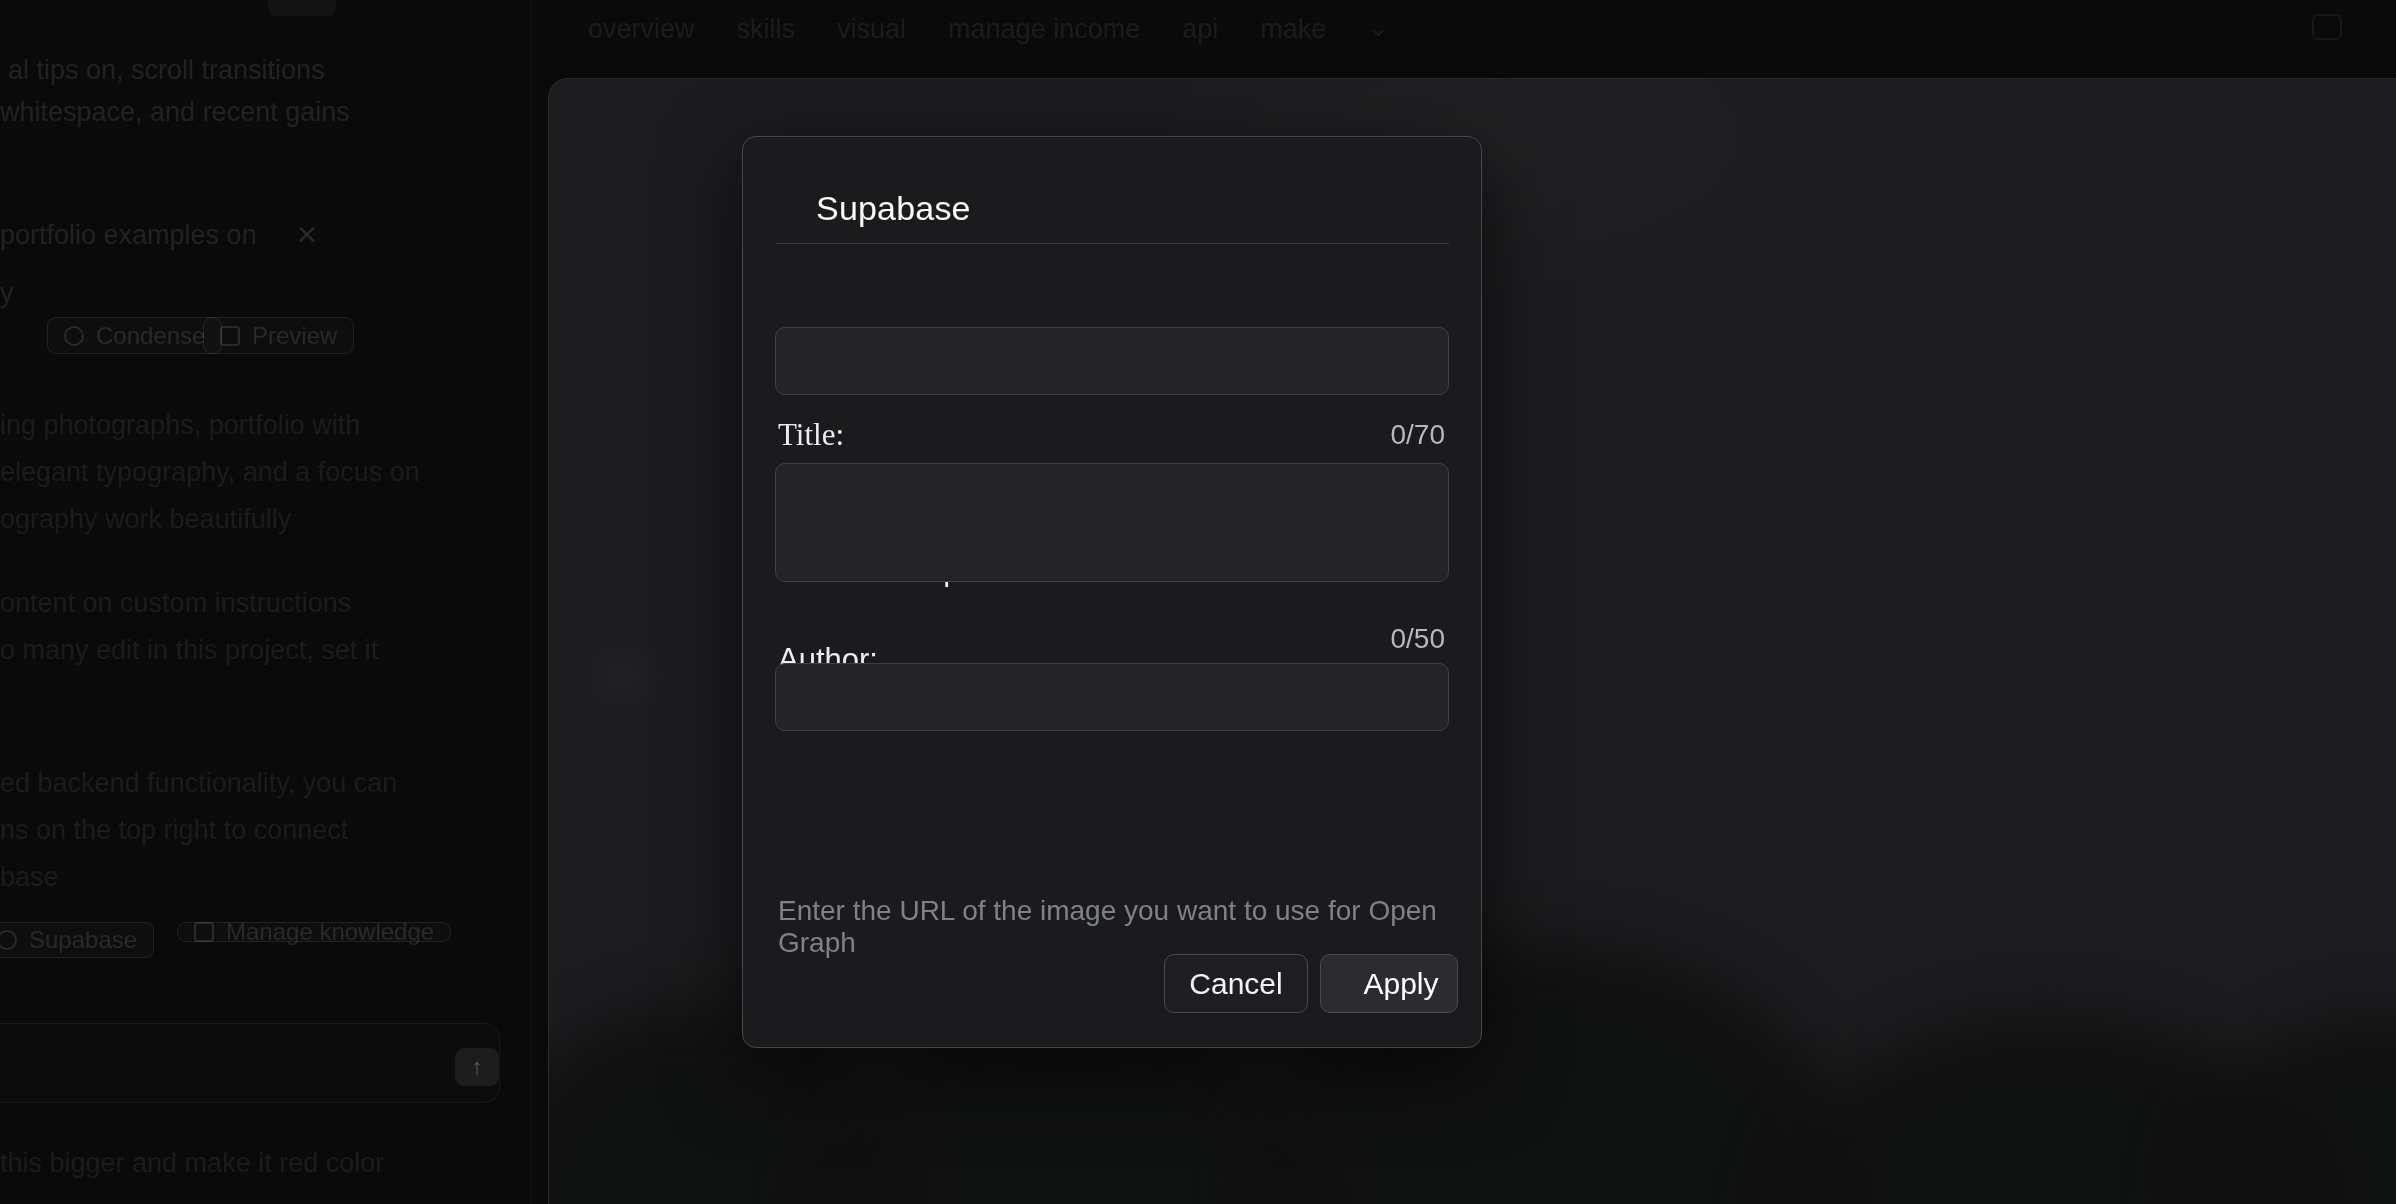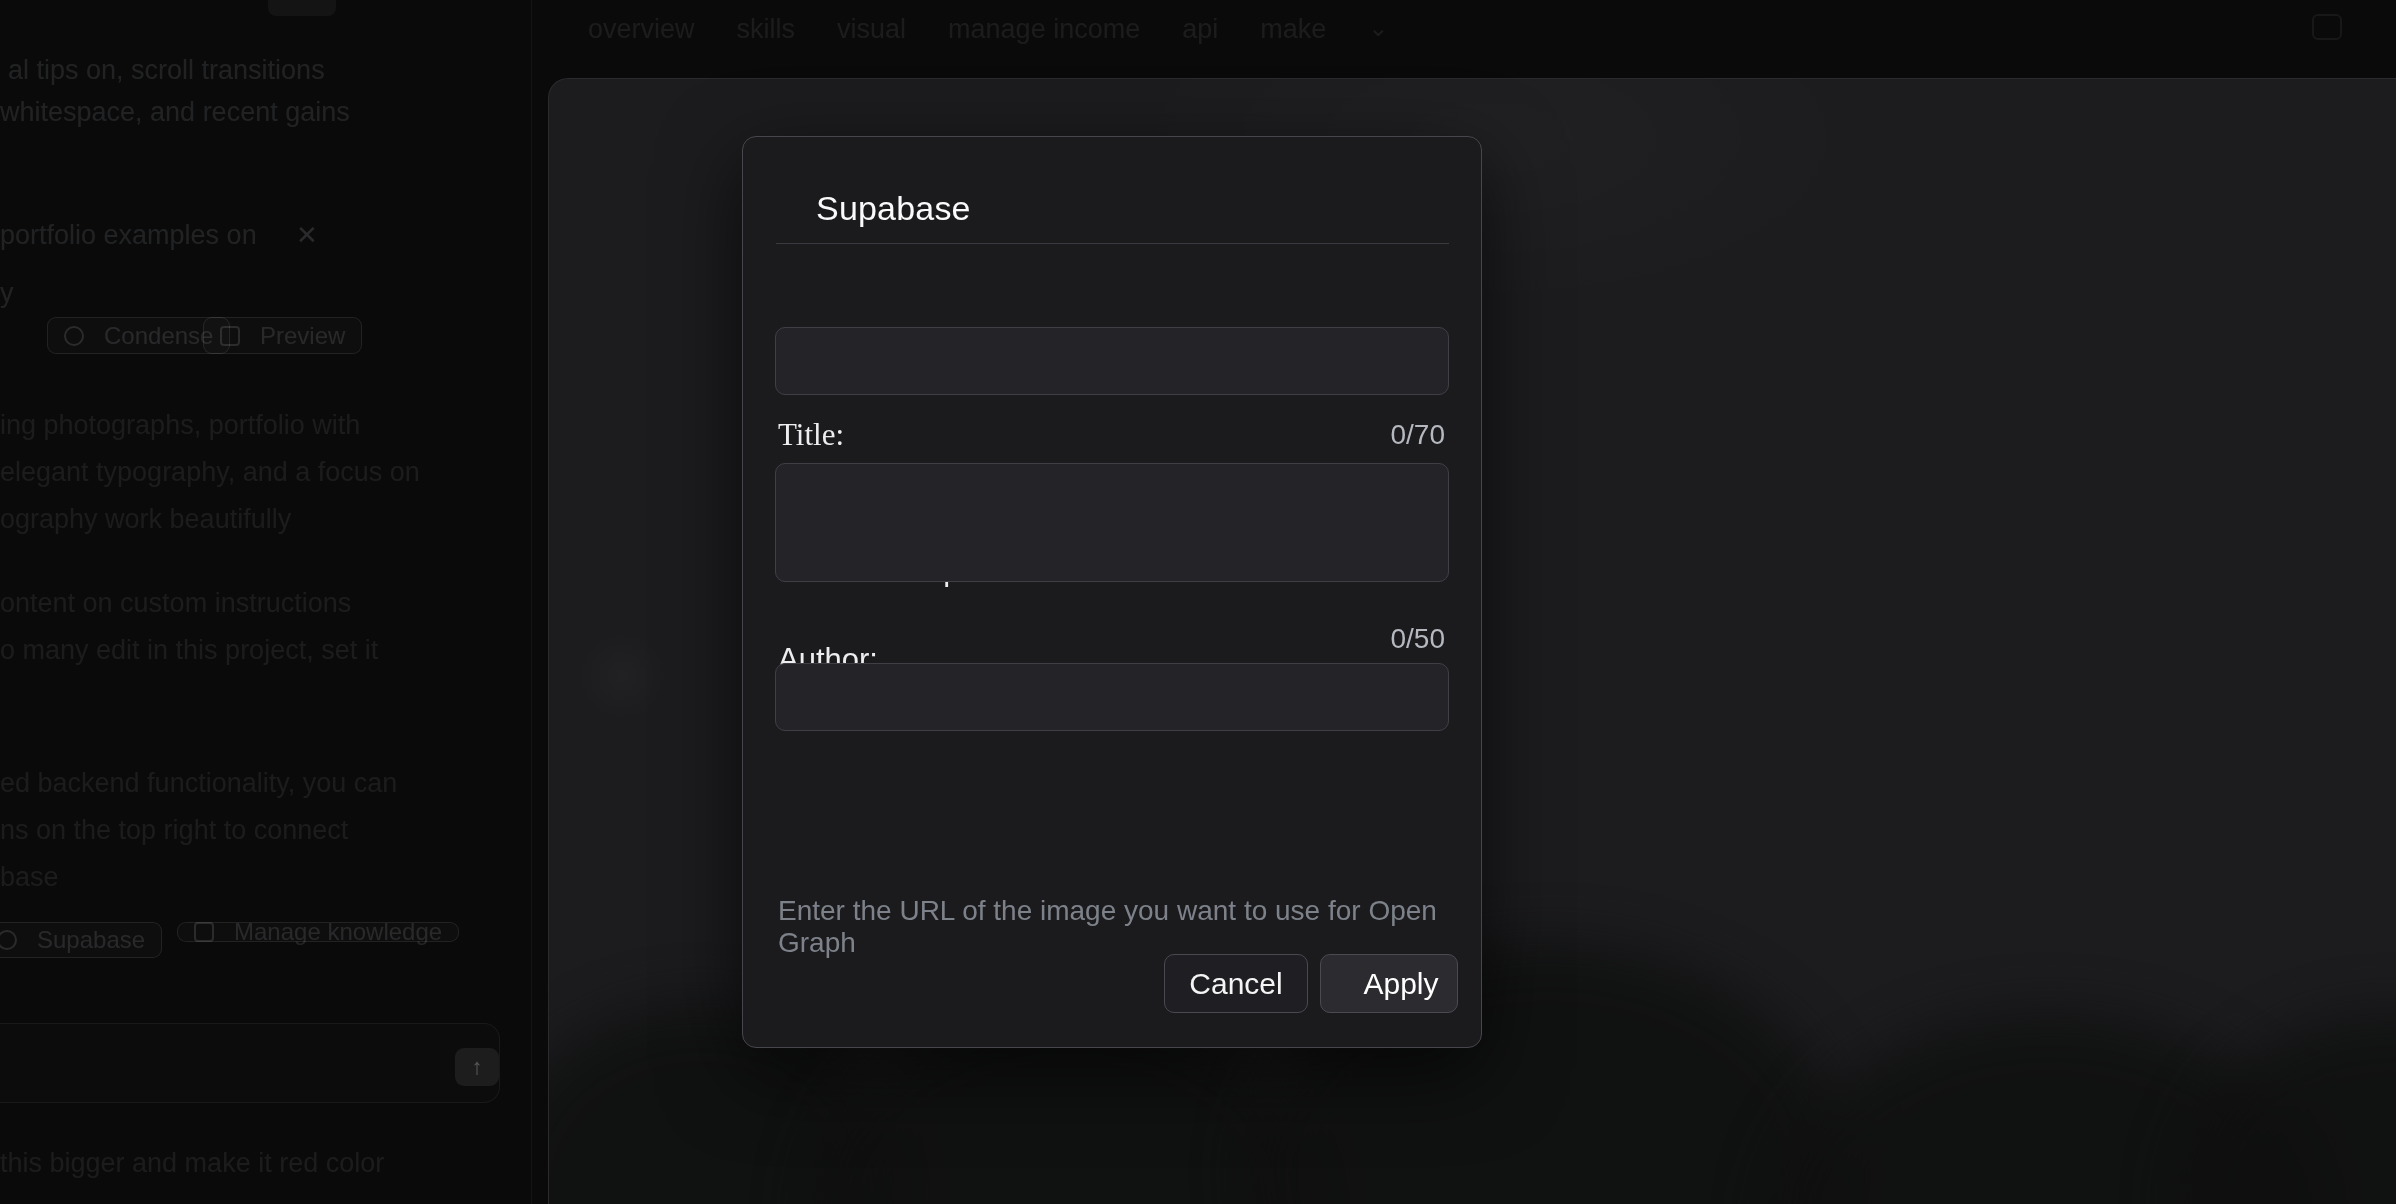--- a/index.html
+++ b/index.html
@@ -27,21 +27,21 @@
   .sidebar { position:absolute; left:0; top:0; width:531px; height:1204px; overflow:hidden; }
   .sidebar-divider { position:absolute; left:531px; top:0; width:1px; height:1204px;
     background:rgba(255,255,255,0.045); }
 
   .s-text { position:absolute; left:0; font-size:27px; color:rgba(240,242,245,0.105);
     white-space:nowrap; overflow:hidden; }
   .s-text.dim { color:rgba(240,242,245,0.08); }
 
   .s-chip { position:absolute; height:37px; border:1px solid rgba(255,255,255,0.085);
     background:rgba(255,255,255,0.018); border-radius:9px; display:flex; align-items:center;
-    gap:20px; padding:0 16px; font-size:24px; color:rgba(240,242,245,0.12); white-space:nowrap; }
+    gap:12px; padding:0 16px; font-size:24px; color:rgba(240,242,245,0.12); white-space:nowrap; }
   .s-chip .ic { width:20px; height:20px; border:2px solid rgba(255,255,255,0.12); border-radius:4px; flex:0 0 auto; }
   .s-chip .ic.round { border-radius:50%; }
 
   .notice-close { position:absolute; left:296px; top:220px; font-size:26px;
     color:rgba(240,242,245,0.14); }
 
   .composer { position:absolute; left:-30px; top:1023px; width:530px; height:80px;
     border:1px solid rgba(255,255,255,0.055); background:rgba(255,255,255,0.013);
     border-radius:16px; }
   .send-btn { position:absolute; left:455px; top:1048px; width:44px; height:38px;

